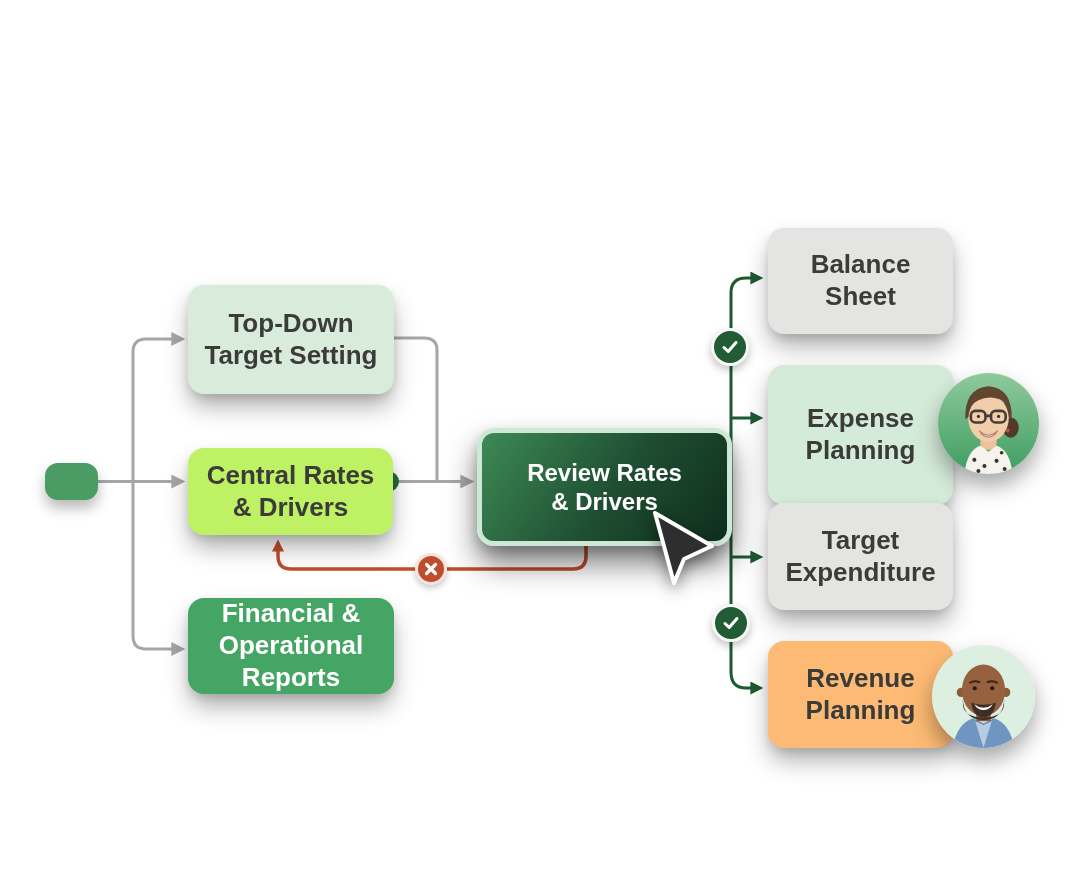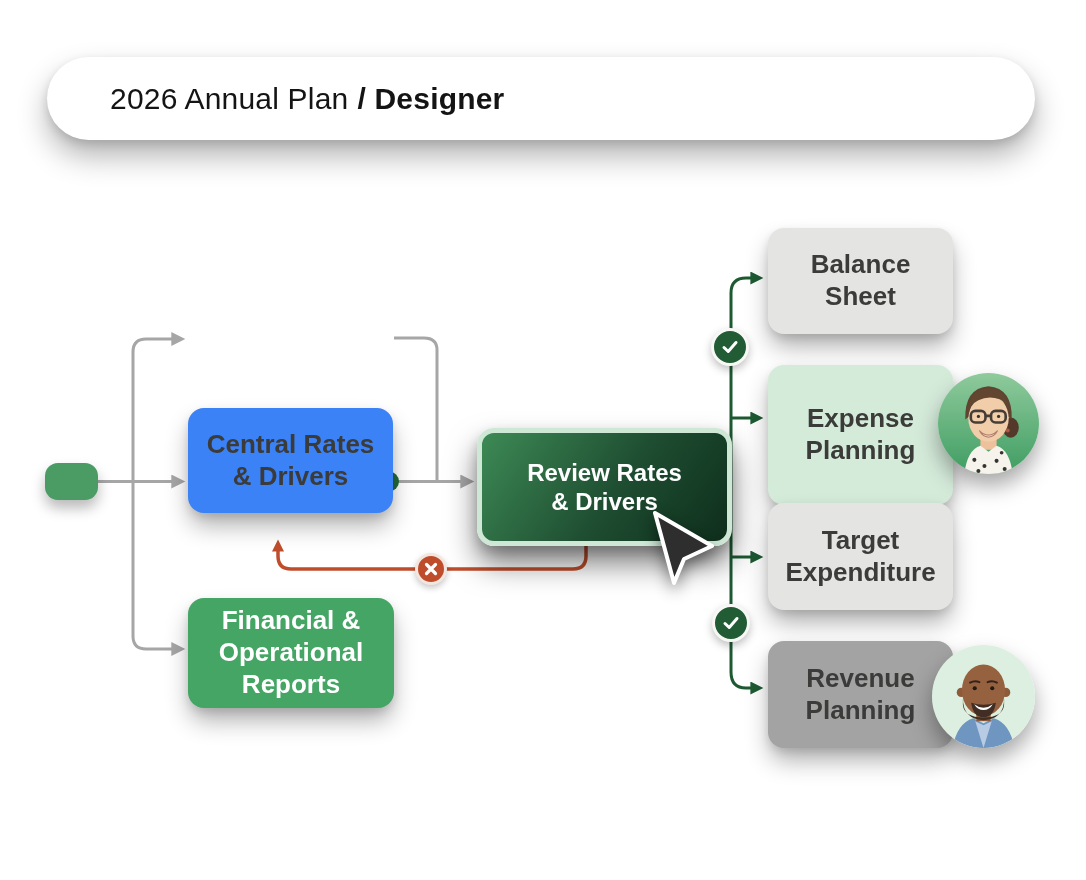--- a/index.html
+++ b/index.html
@@ -22,33 +22,33 @@
   
   .node{
     position:absolute;z-index:2;border-radius:16px;
     display:flex;align-items:center;justify-content:center;text-align:center;
     font-weight:700;font-size:26px;line-height:1.22;color:#3b3b39;
     box-shadow:0 14px 24px -2px rgba(0,0,0,.32), 0 4px 8px rgba(0,0,0,.10);
   }
   .node-label{white-space:pre-line;}
   .n-start{left:45px;top:463px;width:53px;height:37px;border-radius:13px;background:#4a9b64;box-shadow:0 8px 14px rgba(0,0,0,.28);}
   .n-topdown{left:188px;top:285px;width:206px;height:109px;background:#d9ecdc;}
-  .n-central{left:188px;top:408px;width:205px;height:105px;background:#3b82f6;}
-  .n-financial{left:188px;top:598px;width:206px;height:110px;background:#44a564;color:#ffffff;}
+  .n-central{left:188px;top:448px;width:205px;height:87px;background:#bef264;}
+  .n-financial{left:188px;top:598px;width:206px;height:96px;background:#44a564;color:#ffffff;}
   .n-review{
     left:477px;top:428px;width:255px;height:118px;box-sizing:border-box;
     border:5px solid #cfe8d6;border-radius:17px;
     background:linear-gradient(125deg,#3d8a55 0%,#1e4d31 55%,#0e2e1c 100%);
     color:#ffffff;font-size:24px;
     box-shadow:0 18px 30px rgba(0,0,0,.50), 0 6px 12px rgba(0,0,0,.18);
   }
   .n-balance{left:768px;top:228px;width:185px;height:106px;background:#e4e4e3;}
   .n-expense{left:768px;top:365px;width:185px;height:140px;background:#d5ebda;}
   .n-capital{left:768px;top:503px;width:185px;height:107px;background:#e4e4e3;}
-  .n-revenue{left:768px;top:641px;width:185px;height:107px;background:#a3a3a3;justify-content:center;}
+  .n-revenue{left:768px;top:641px;width:185px;height:107px;background:#fdba74;justify-content:center;}
 
   
   .badge{position:absolute;z-index:3;border-radius:50%;display:flex;align-items:center;justify-content:center;box-sizing:border-box;}
   .badge-check{width:38px;height:38px;background:#215c34;border:3px solid #f7f7f5;box-shadow:0 4px 8px rgba(0,0,0,.25);}
   .badge-check-1{left:711px;top:328px;}
   .badge-check-2{left:712px;top:604px;}
   .badge-x{left:415px;top:553px;width:32px;height:32px;background:#bf4d2c;border:3px solid #f3e6df;box-shadow:0 3px 6px rgba(0,0,0,.22);}
 
   
   .avatar{position:absolute;z-index:3;border-radius:50%;overflow:hidden;box-shadow:0 12px 22px rgba(0,0,0,.35);}
@@ -57,24 +57,20 @@
   .avatar svg{display:block;width:100%;height:100%;}
 
   
   .cursor{position:absolute;left:638px;top:498px;width:100px;height:100px;z-index:4;filter:drop-shadow(0 6px 8px rgba(0,0,0,.45));}
 </style>
 </head>
 <body>
 
 <div class="canvas">
 
-  <div class="header-pill">
-    <span class="plan">2026 Annual Plan</span>
-    <span class="page">/ Designer</span>
-  </div>
 
   <svg class="wires" width="1086" height="880" viewBox="0 0 1086 880">
     <defs>
       <marker id="agray" viewBox="0 0 10 10" refX="0.5" refY="5" markerWidth="16" markerHeight="14" markerUnits="userSpaceOnUse" orient="auto">
           <path d="M0 0 L10 5 L0 10 Z" fill="#a6a6a6"></path>
         </marker>
       <marker id="agreen" viewBox="0 0 10 10" refX="0.5" refY="5" markerWidth="15" markerHeight="13" markerUnits="userSpaceOnUse" orient="auto">
           <path d="M0 0 L10 5 L0 10 Z" fill="#1d5a32"></path>
         </marker>
       <marker id="ared" viewBox="0 0 10 10" refX="0.5" refY="5" markerWidth="14" markerHeight="12" markerUnits="userSpaceOnUse" orient="auto">
@@ -98,20 +94,24 @@
       <path d="M731 557 H 751" marker-end="url(#agreen)"></path>
     </g>
 
     <path d="M586 546 V 556 Q586 569 573 569 H 291 Q278 569 278 556 V 551" stroke="#bf4d2c" stroke-width="3.5" fill="none" marker-end="url(#ared)"></path>
 
     <circle cx="389" cy="481.5" r="10" fill="#256b3b"></circle>
   </svg>
 
   <div class="node n-start"></div>
 
+  <div class="node n-topdown">
+    <span class="node-label">Top-Down
+Target Setting</span>
+  </div>
 
   <div class="node n-central">
     <span class="node-label">Central Rates
 &amp; Drivers</span>
   </div>
 
   <div class="node n-financial">
     <span class="node-label">Financial &amp;
 Operational
 Reports</span>

